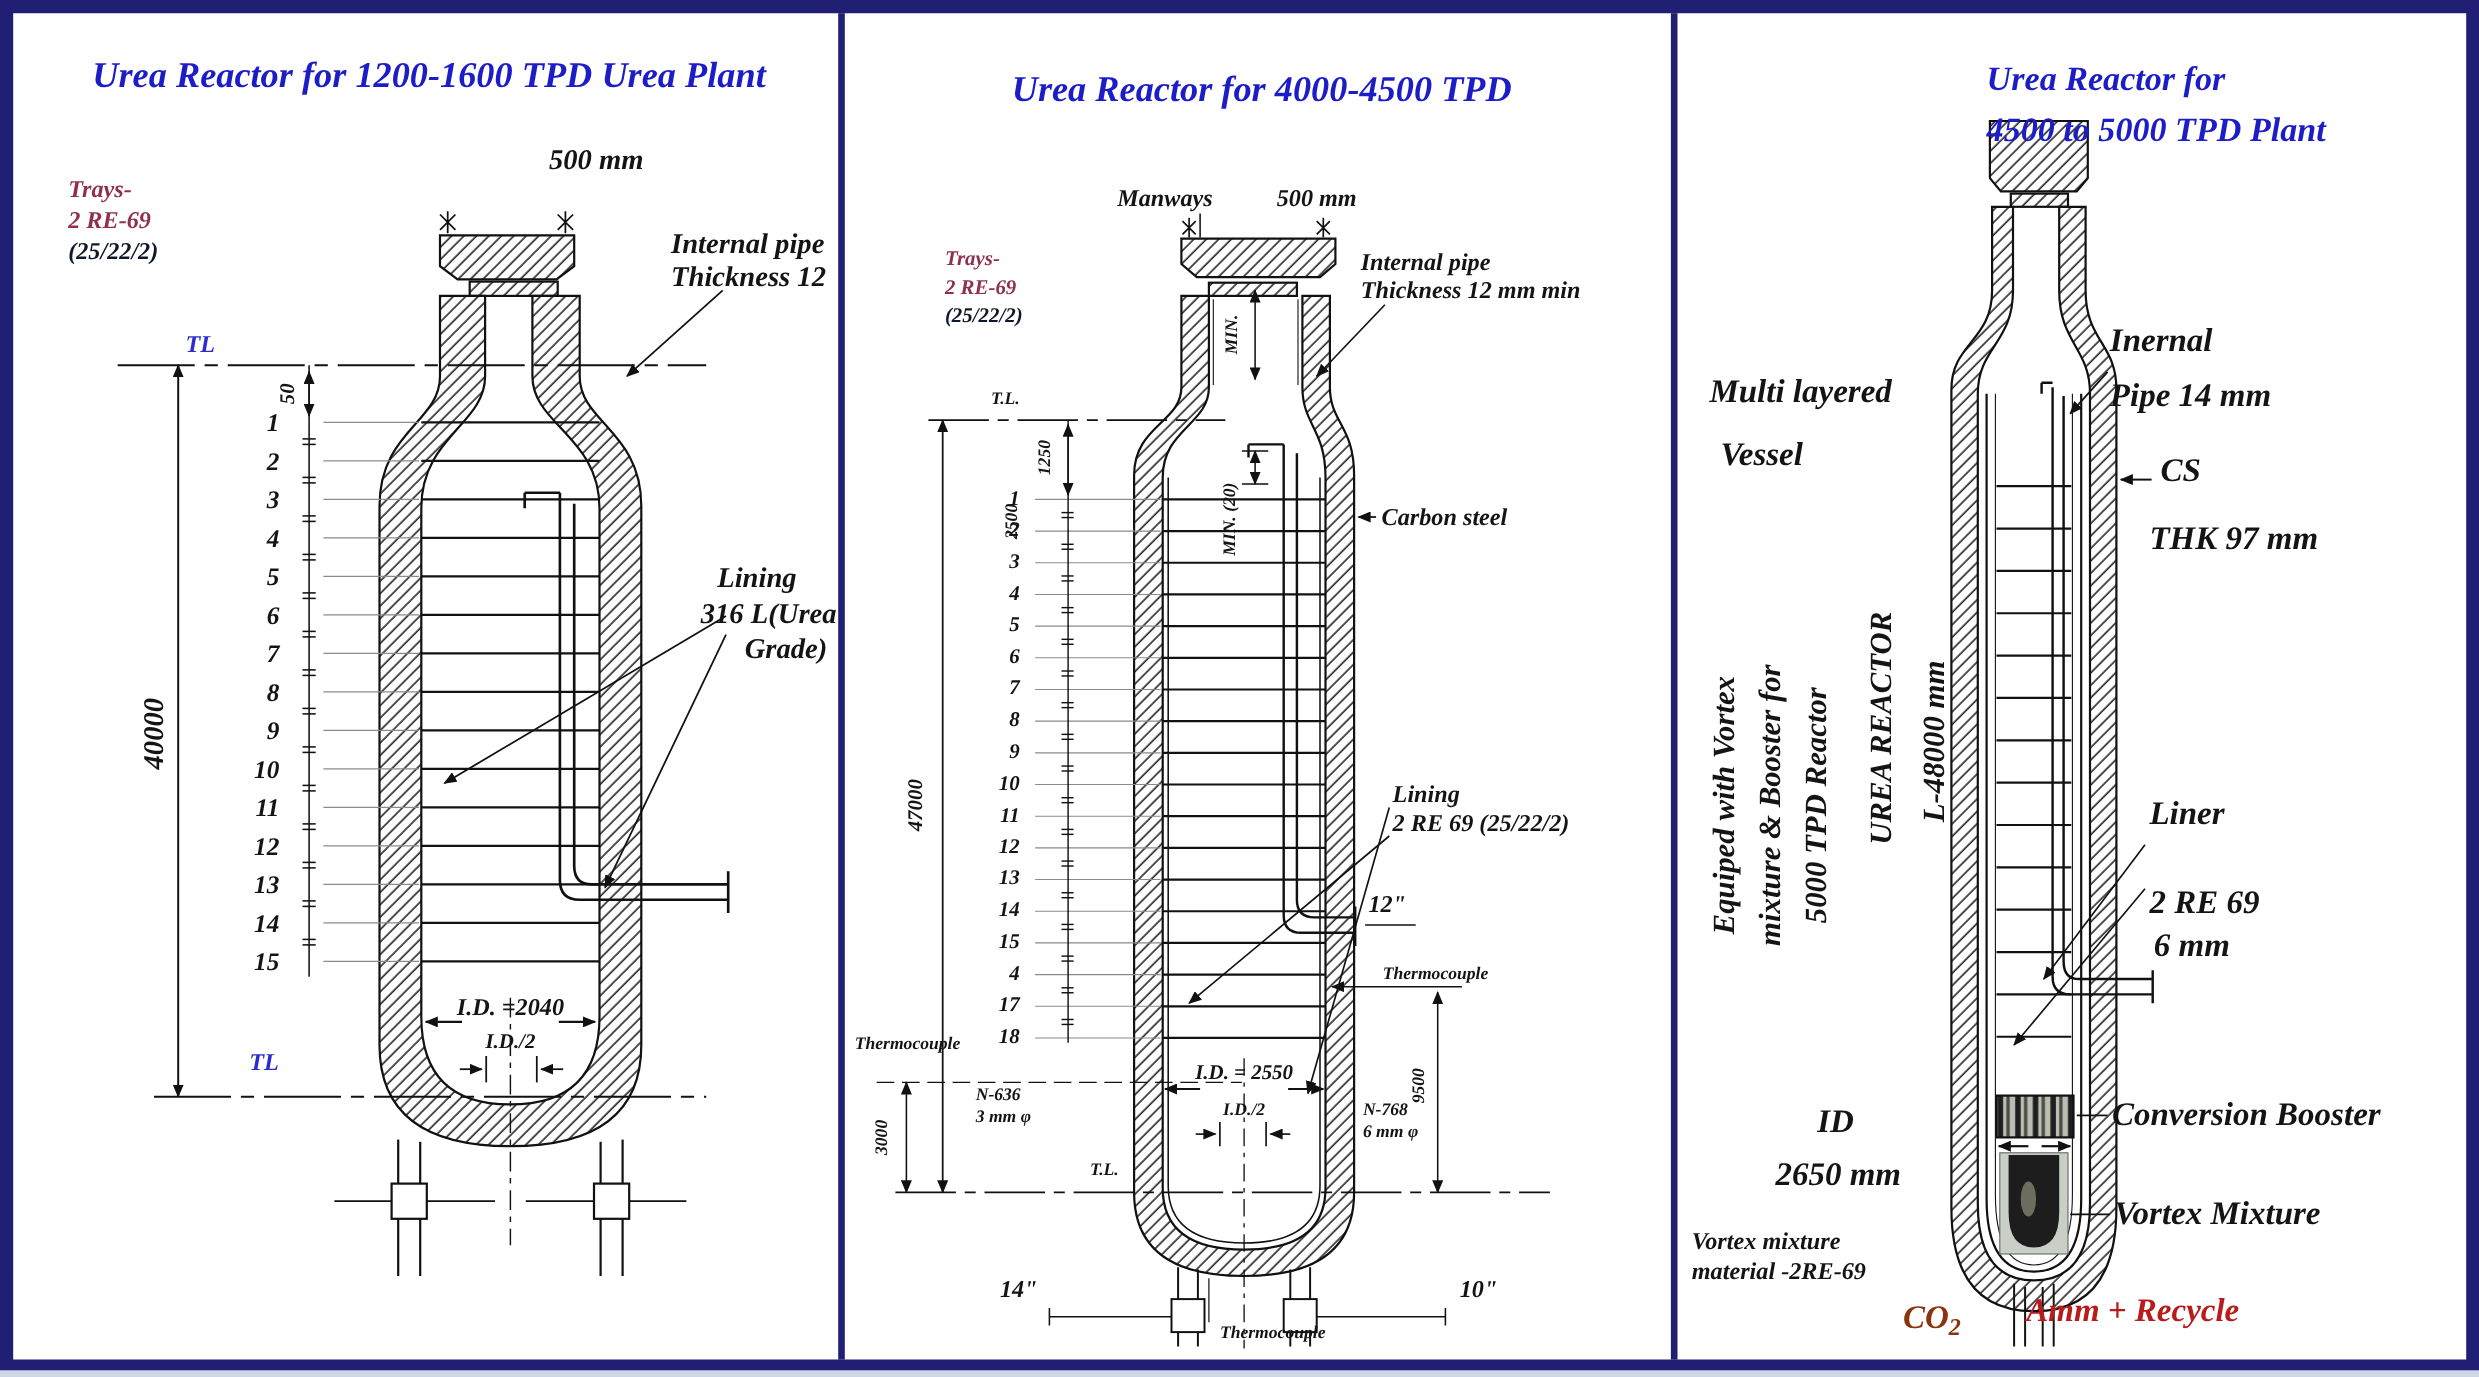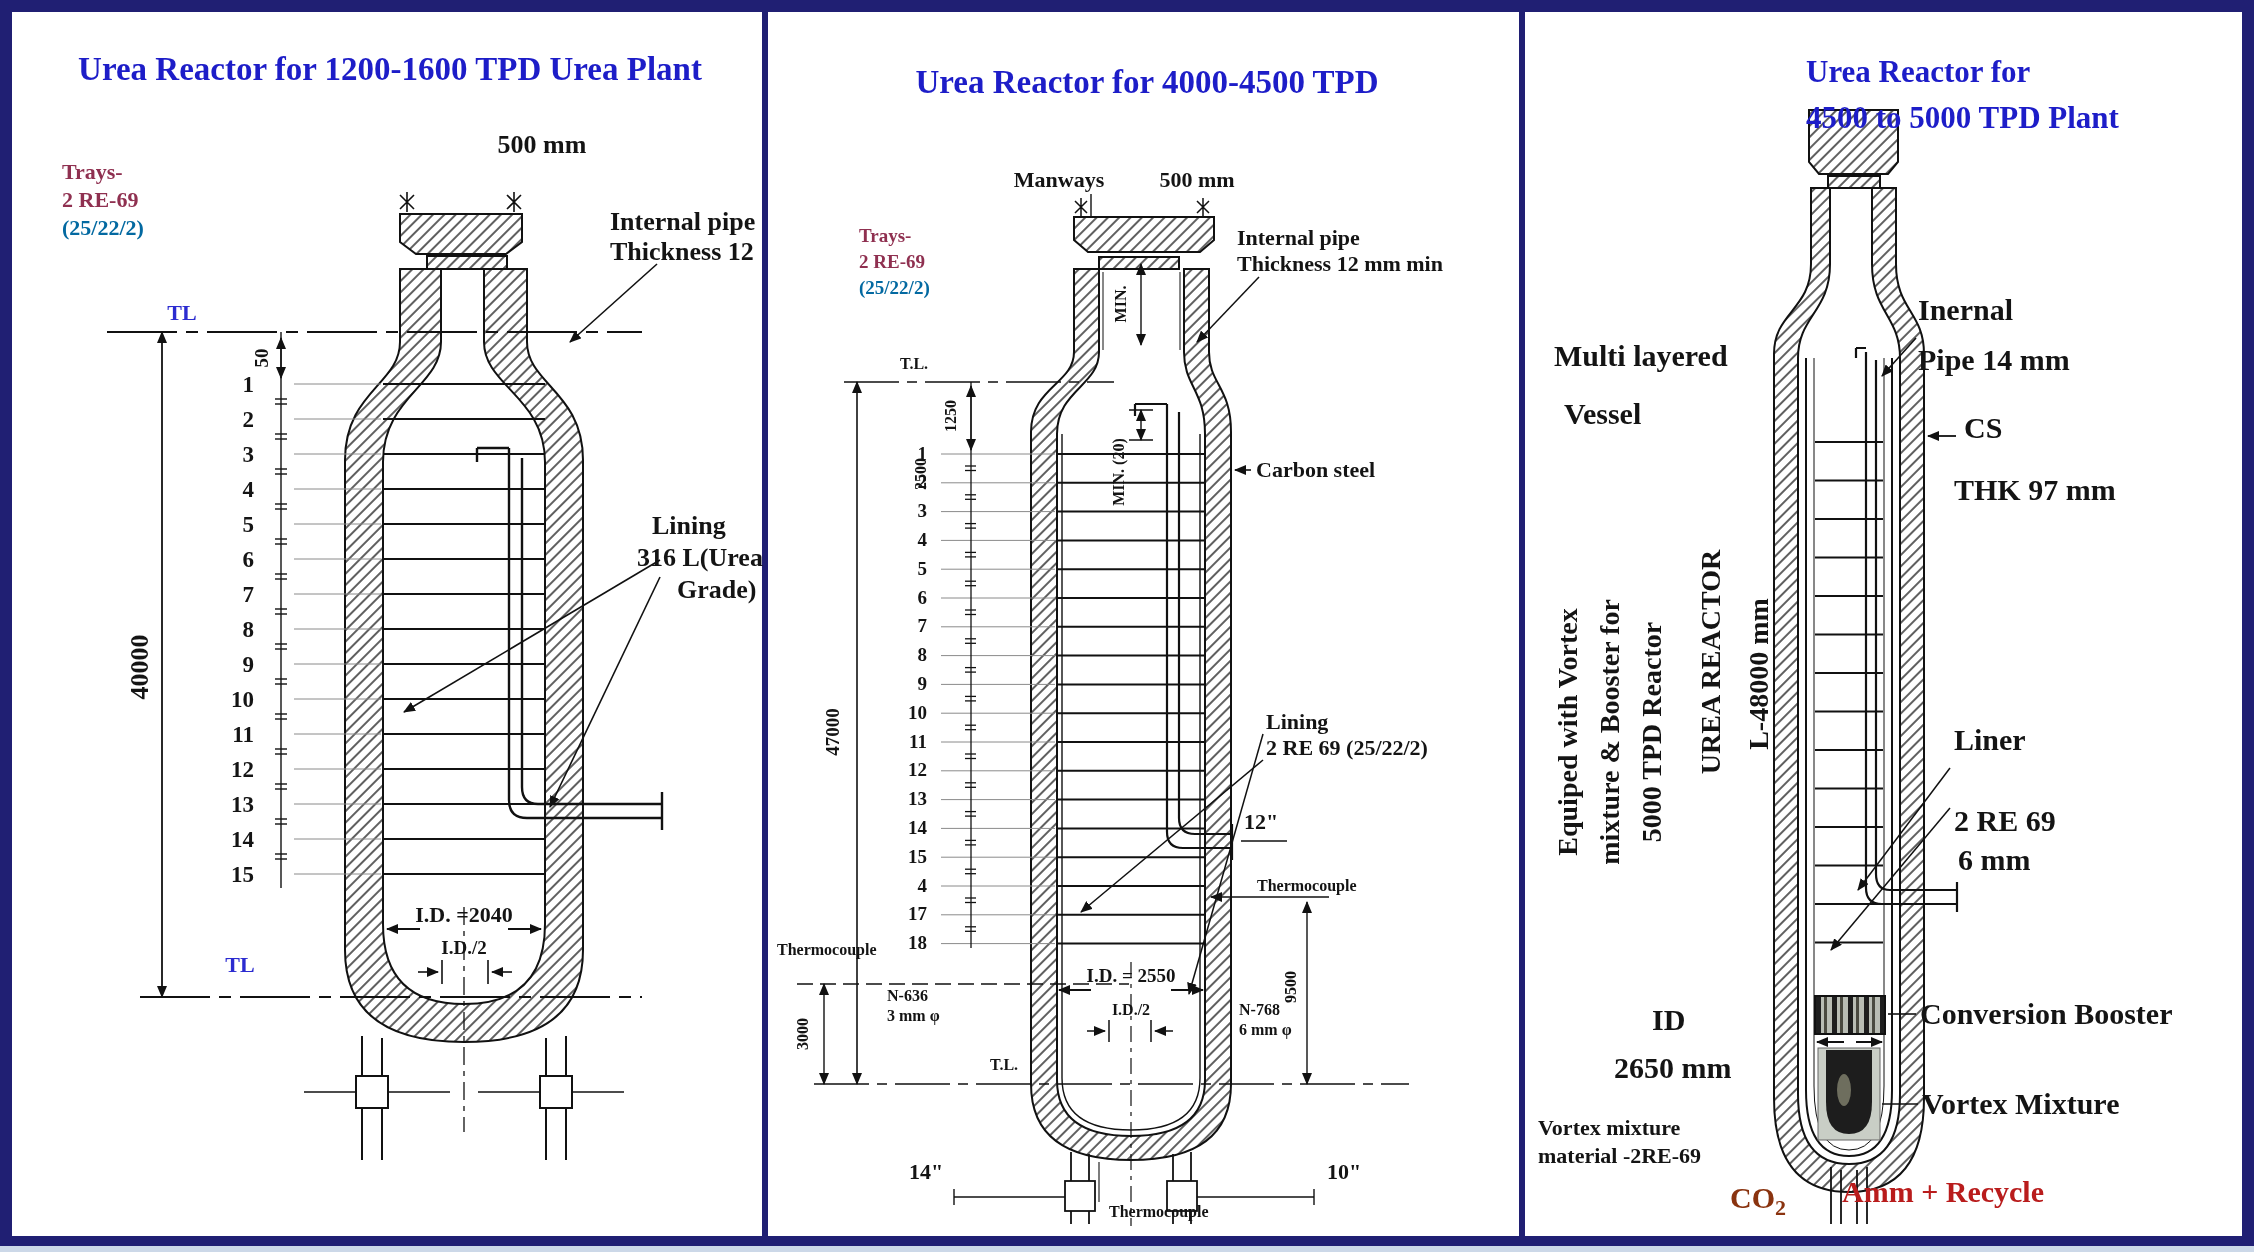--- a/index.html
+++ b/index.html
@@ -1,33 +1,33 @@
 <!DOCTYPE html>
 <html><head>
 <meta charset="utf-8">
 <style>
   html,body{margin:0;padding:0;background:#9fb0c8;}
   .stage{position:relative;width:2254px;height:1252px;background:#ccd8e8;font-family:"Liberation Serif",serif;overflow:hidden;}
   .frame{position:absolute;left:0;top:0;width:2254px;height:1246px;background:#ffffff;border:12px solid #201f73;border-bottom-width:10px;box-sizing:border-box;}
   .divider{position:absolute;top:12px;height:1224px;width:6px;background:#201f73;}
-  .panel{position:absolute;top:12px;height:1116px;}
+  .panel{position:absolute;top:12px;height:1116px;font-style:italic;}
   .panel svg{position:absolute;left:0;top:0;}
   .pl{position:absolute;white-space:nowrap;color:#141414;font-weight:700;line-height:1.05;}
   .ctr{transform:translate(-50%,-50%);}
   .rotc{transform:translate(-50%,-50%) rotate(-90deg);}
   .t-title{font-size:33px;color:#1d1dc8;}
   .t-title2{font-size:31px;color:#1d1dc8;}
   .lbl-xl{font-size:30px;}
   .lbl-l{font-size:28px;}
   .lbl-m{font-size:26px;}
   .lbl-s{font-size:22px;}
   .lbl-xs{font-size:19px;}
   .lbl-xxs{font-size:16px;}
   .maroon{color:#8f3050;}
-  .noteblue{color:#0369a1;}
+  .noteblue{color:#0f172a;}
   .tlblue{color:#2b2bd0;}
   .co2{color:#8a330f;}
   .amm{color:#b91c1c;}
   .tray-col{position:absolute;text-align:right;color:#141414;font-weight:700;}
   .tray-col span{display:block;}
   .tc-l{width:46px;}
   .tc-l span{height:35px;line-height:35px;font-size:23px;}
   .tc-m{width:40px;}
   .tc-m span{height:28.8px;line-height:28.8px;font-size:19px;}
   .strip{position:absolute;left:0;top:1246px;width:2254px;height:6px;background:#ccd8e8;}

